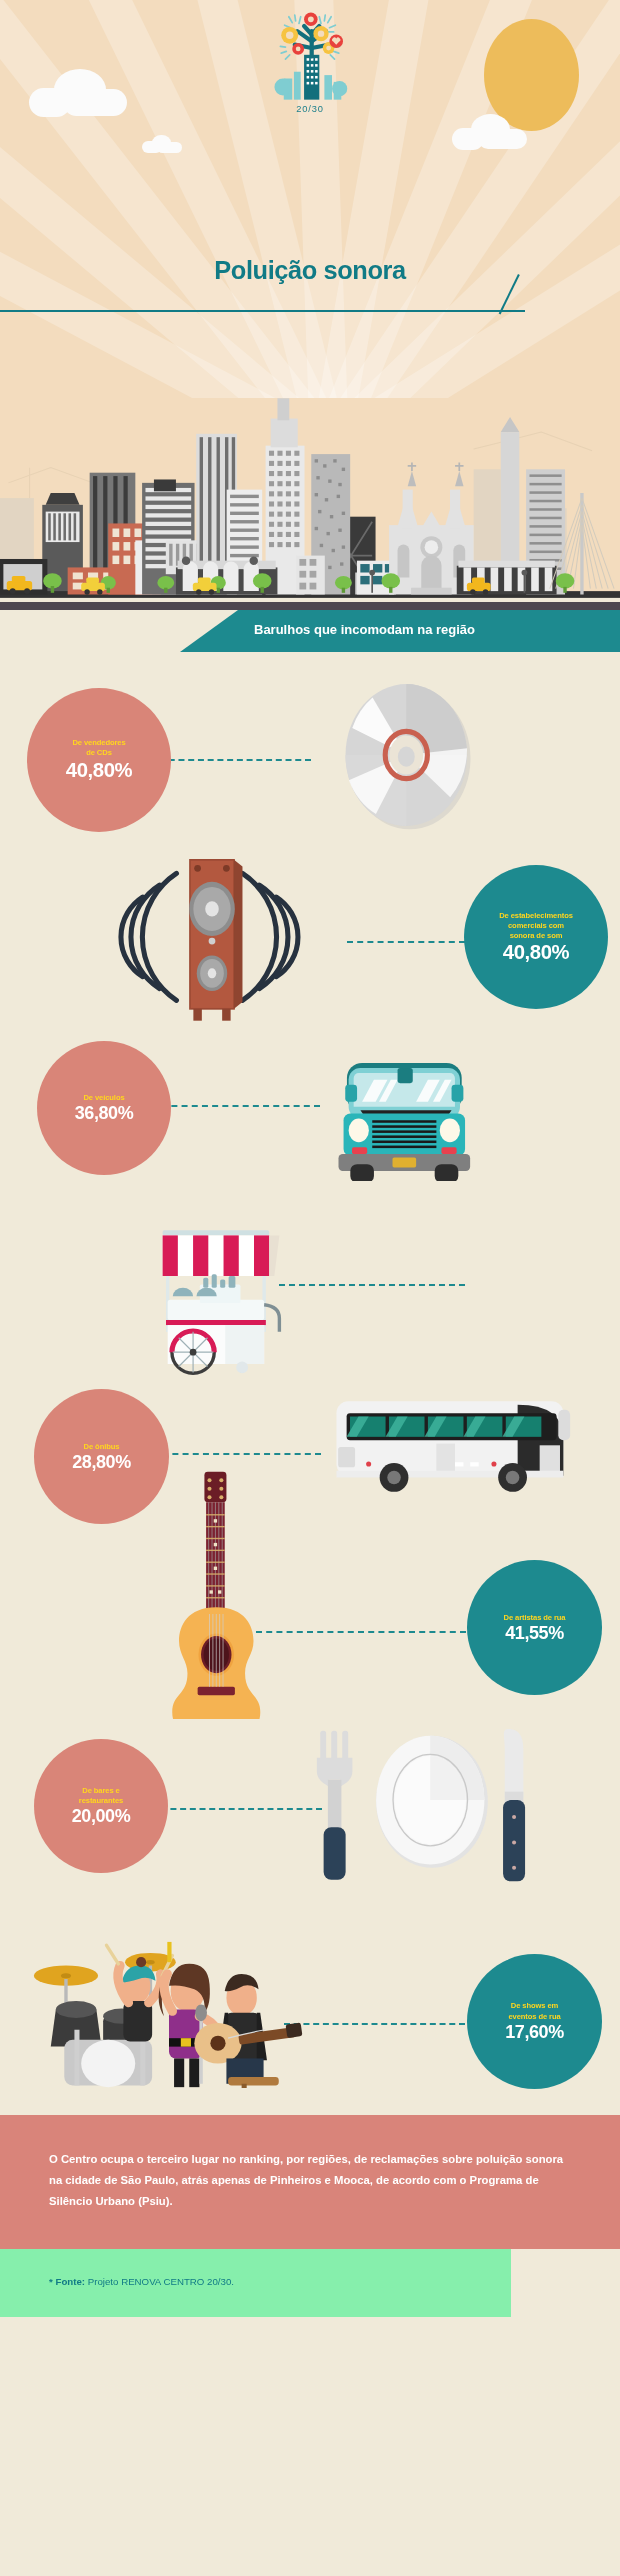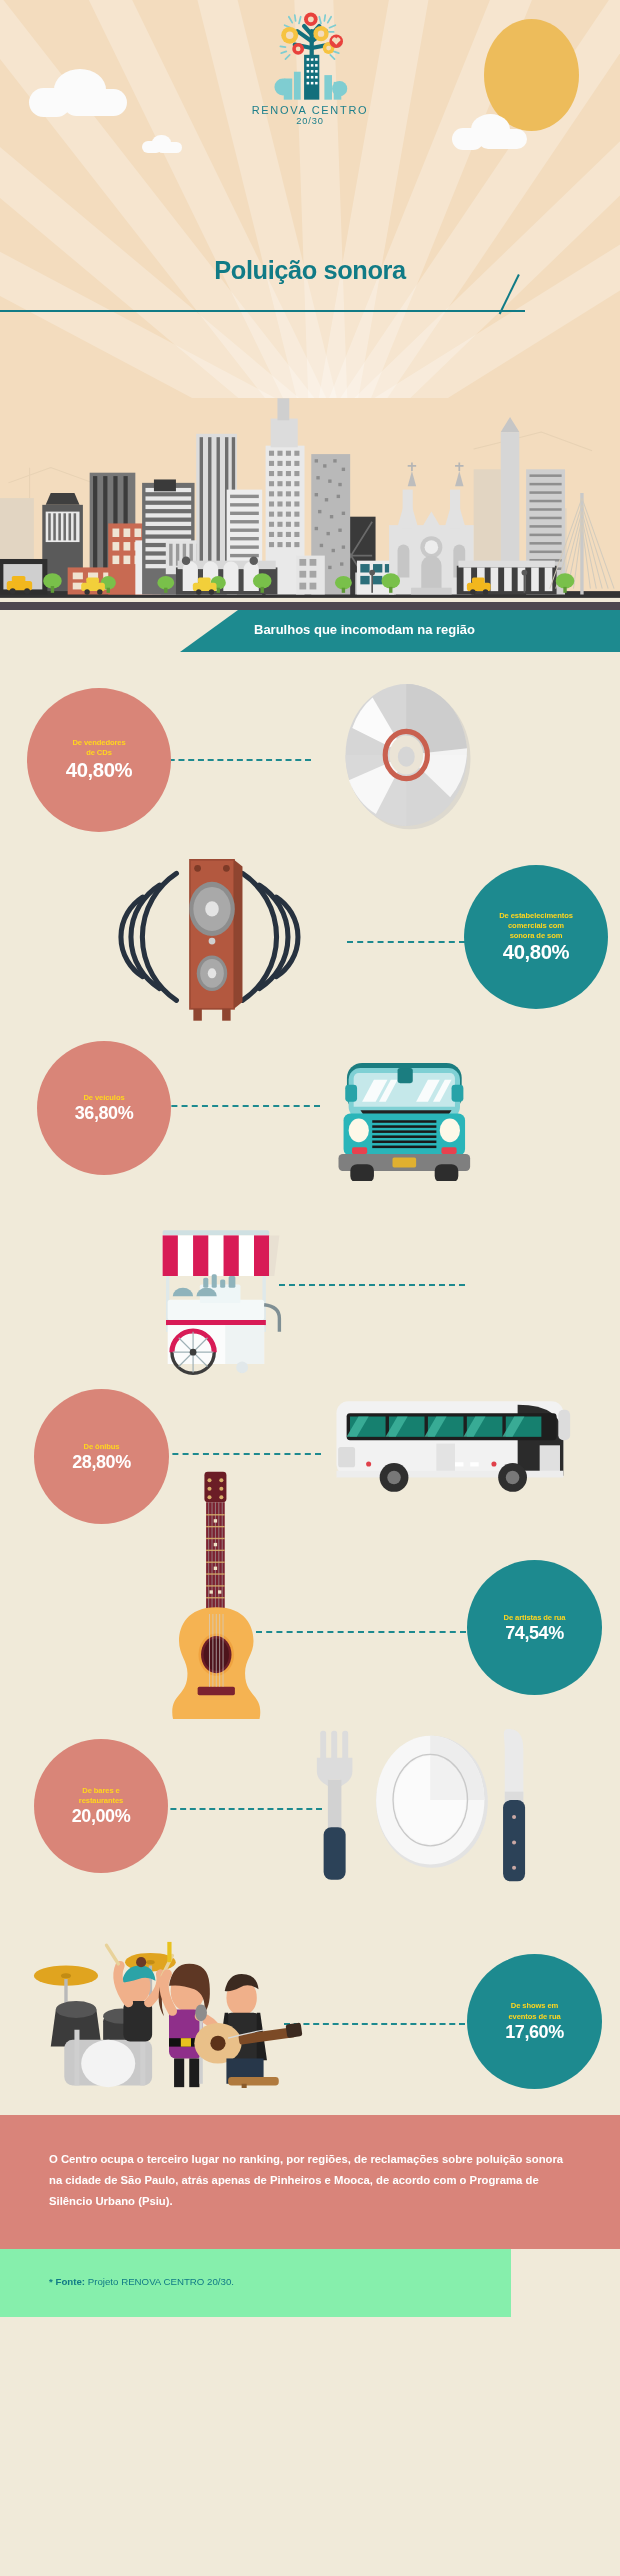--- a/index.html
+++ b/index.html
@@ -229,21 +229,20 @@
           <circle cx="41" cy="31" r="4.4" fill="#f3dcbe"></circle>
         <circle cx="78" cy="29" r="9" fill="#f6c341"></circle>
           <circle cx="78" cy="29" r="3.8" fill="#f3dcbe"></circle>
         <circle cx="51" cy="47" r="7" fill="#e8413c"></circle>
           <circle cx="51" cy="47" r="2.8" fill="#f3dcbe"></circle>
         <circle cx="87" cy="46" r="7" fill="#f6c341"></circle>
           <circle cx="87" cy="46" r="2.8" fill="#f3dcbe"></circle>
         <circle cx="96" cy="38" r="8" fill="#e8413c"></circle>
         <path d="M96 42 l-3.6-3.6a2.6 2.6 0 1 1 3.6-3.6 2.6 2.6 0 1 1 3.6 3.6z" fill="#f3dcbe"></path>
       </svg>
-      <div class="logo-name">RENOVA CENTRO</div>
       <div class="logo-year">20/30</div>
     </div>
 
     <div class="main-title">Poluição sonora</div>
     <div class="title-rule"></div>
     <div class="title-rule-diag"></div>
 
   </div>
 
   <div class="skyline">
@@ -835,21 +834,21 @@
               <path d="M62 176 v86"></path>
               <path d="M66 176 v86"></path>
               <path d="M70 176 v86"></path>
               <path d="M74 176 v86"></path>
               <path d="M78 176 v86"></path>
             </g>
         </svg>
       </div>
       <div class="bubble teal small" style="left:467px; top:29px; width:135px; height:135px;">
         <div class="lbl">De artistas de rua</div>
-        <div class="pct">74,54%</div>
+        <div class="pct">41,55%</div>
       </div>
     </div>
 
     <div class="row" style="height:166px">
       <div class="dash" style="left:151px; top:93px; width:171px;"></div>
       <div class="bubble salmon small" style="left:34px; top:24px; width:134px; height:134px;">
         <div class="lbl">De bares e</div>
         <div class="lbl">restaurantes</div>
         <div class="pct">20,00%</div>
       </div>

